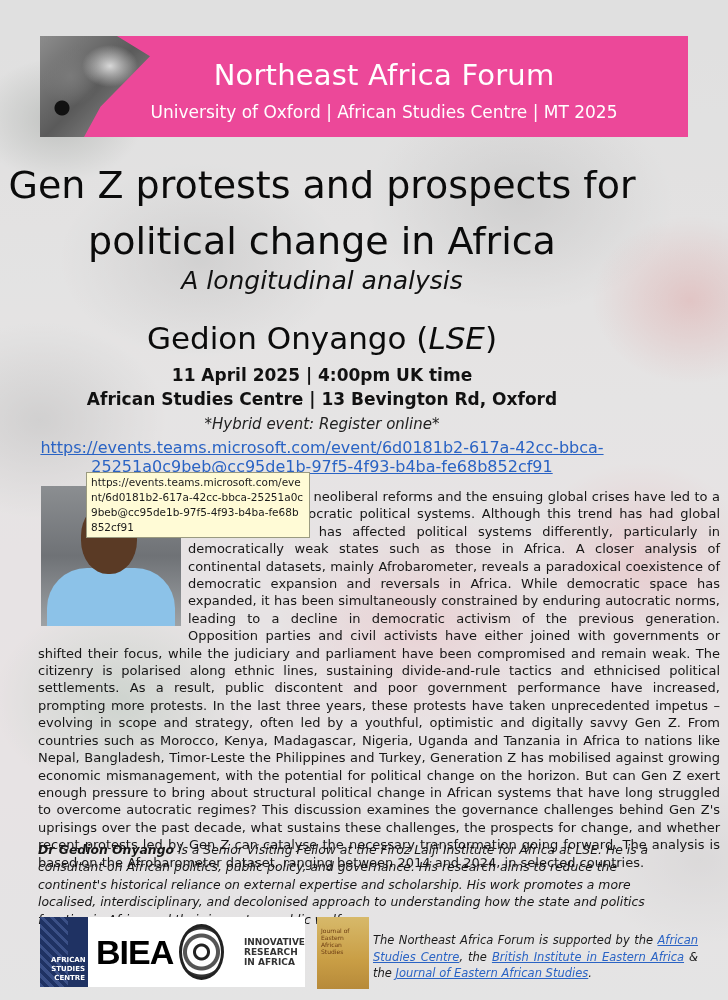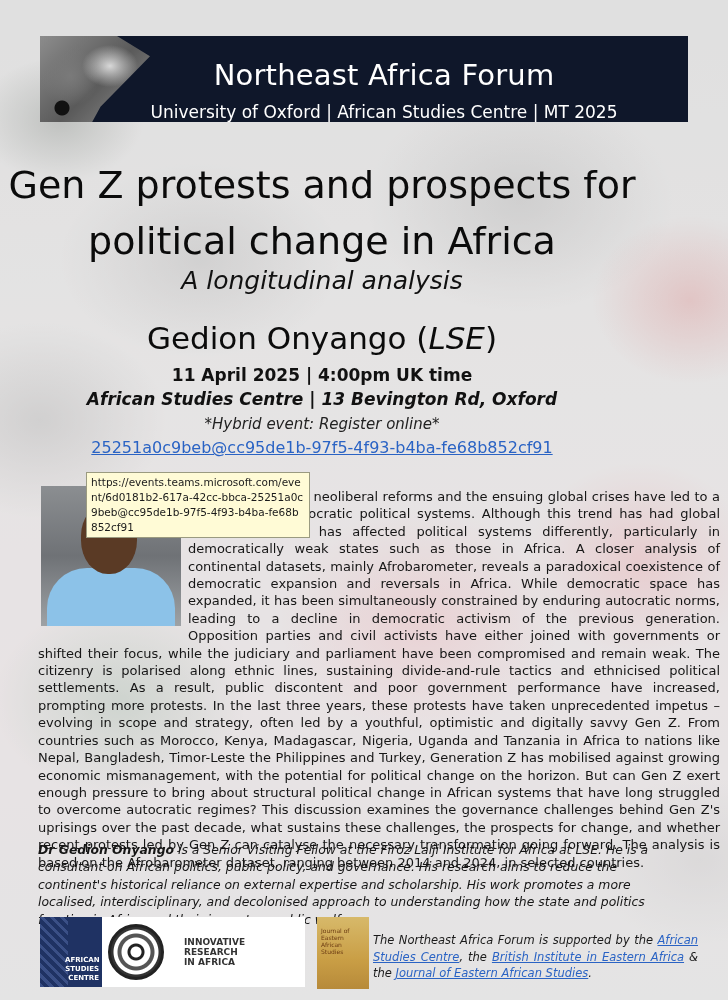--- a/index.html
+++ b/index.html
@@ -17,22 +17,22 @@
       radial-gradient(ellipse 180px 140px at 40px 420px, rgba(90,90,90,0.25), transparent 70%),
       radial-gradient(ellipse 220px 160px at 520px 200px, rgba(80,80,80,0.22), transparent 70%),
       radial-gradient(ellipse 200px 140px at 200px 260px, rgba(90,90,90,0.22), transparent 70%),
       radial-gradient(ellipse 160px 120px at 700px 860px, rgba(150,150,150,0.25), transparent 70%),
       linear-gradient(180deg, #cfcfcf 0%, #d8d6d6 40%, #dcd4d6 70%, #d6d6d6 100%);
   }
   .veil { position: absolute; inset: 0; background: rgba(255,255,255,0.35); pointer-events: none; }
 
   
   .banner {
-    position: absolute; left: 40px; top: 36px; width: 648px; height: 86px;
-    background: #0f172a; color: #fff; overflow: hidden;
+    position: absolute; left: 40px; top: 36px; width: 648px; height: 101px;
+    background: #ec4899; color: #fff; overflow: hidden;
   }
   .banner .map {
     position: absolute; left: 0; top: 0; width: 110px; height: 101px;
     background:
       radial-gradient(circle at 22px 72px, #111 0 7px, transparent 8px),
       radial-gradient(ellipse 40px 30px at 70px 30px, #d8d8d8, transparent 70%),
       radial-gradient(ellipse 40px 40px at 30px 40px, #7a7a7a, transparent 75%),
       linear-gradient(135deg, #8c8c8c 0%, #5a5a5a 50%, #9a9a9a 100%);
     clip-path: polygon(0 0, 70% 0, 100% 20%, 82% 40%, 55% 70%, 40% 100%, 0 100%);
   }
@@ -134,23 +134,24 @@
 </div>
 
 <div class="center h-title" style="top:158px;">Gen Z protests and prospects for</div>
 <div class="center h-title" style="top:214px;">political change in Africa</div>
 <div class="center h-sub" style="top:266px;">A longitudinal analysis</div>
 <div class="center h-speaker" style="top:320px;">
   <span>Gedion Onyango (</span><i>LSE</i><span>)</span>
 </div>
 
 <div class="center event-line" style="top:365px;">11 April 2025 | 4:00pm UK time</div>
-<div class="center event-line" style="top:389px;font-style:italic;">African Studies Centre | 13 Bevington Rd, Oxford</div>
+<div class="center event-line" style="top:389px;">African Studies Centre | 13 Bevington Rd, Oxford</div>
 <div class="center hybrid" style="top:415px;">*Hybrid event: Register online*</div>
 <div class="center" style="top:438px;">
+  <a class="reg-link">https://events.teams.microsoft.com/event/6d0181b2-617a-42cc-bbca-</a>
   <a class="reg-link">25251a0c9beb@cc95de1b-97f5-4f93-b4ba-fe68b852cf91</a>
 </div>
 
 <div class="tooltip">https://events.teams.microsoft.com/event/6d0181b2-617a-42cc-bbca-25251a0c9beb@cc95de1b-97f5-4f93-b4ba-fe68b852cf91</div>
 
 <div class="photo">
   <div class="shirt"></div>
   <div class="head"></div>
 </div>
 
@@ -161,20 +162,21 @@
 
 <div class="bio">
   <b>Dr Gedion Onyango</b><span> is a Senior Visiting Fellow at the Firoz Lalji Institute for Africa at LSE. He is a consultant on African politics, public policy, and governance. His research aims to reduce the continent's historical reliance on external expertise and scholarship. His work promotes a more localised, interdisciplinary, and decolonised approach to understanding how the state and politics function in Africa and their impact on public welfare.</span>
 </div>
 
 <div class="logos">
   <div class="asc-logo">
     <div class="pattern"></div>
     <div class="txt" style="width:34px;">AFRICAN STUDIES CENTRE</div>
   </div>
+  <div class="biea-text">BIEA</div>
   <div class="biea-emblem"></div>
   <div class="biea-tag">
     <div>INNOVATIVE</div>
     <div>RESEARCH</div>
     <div>IN AFRICA</div>
   </div>
 </div>
 <div class="jeas-cover">Journal of Eastern African Studies</div>
 
 <div class="support">

